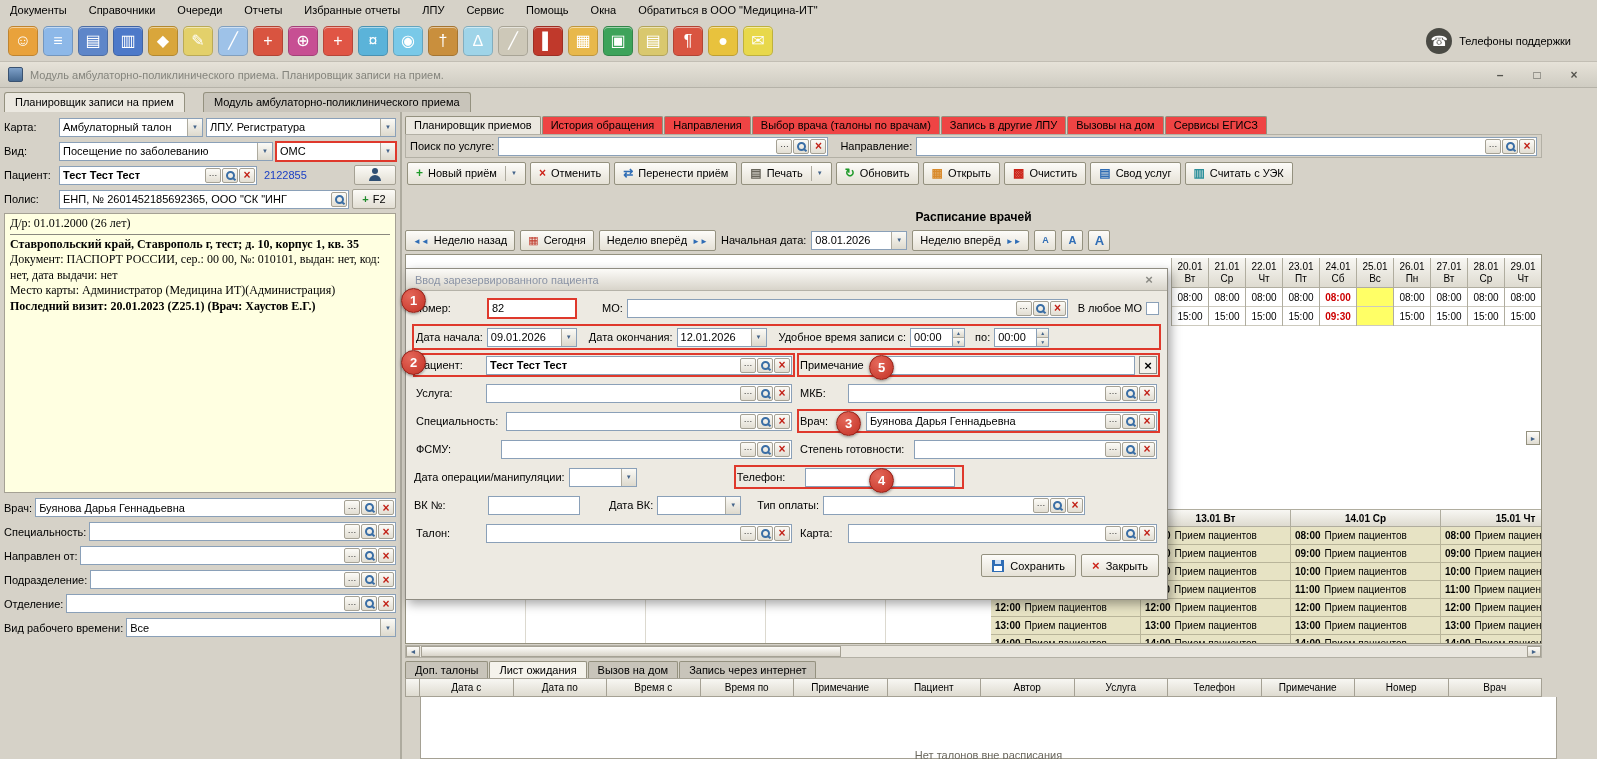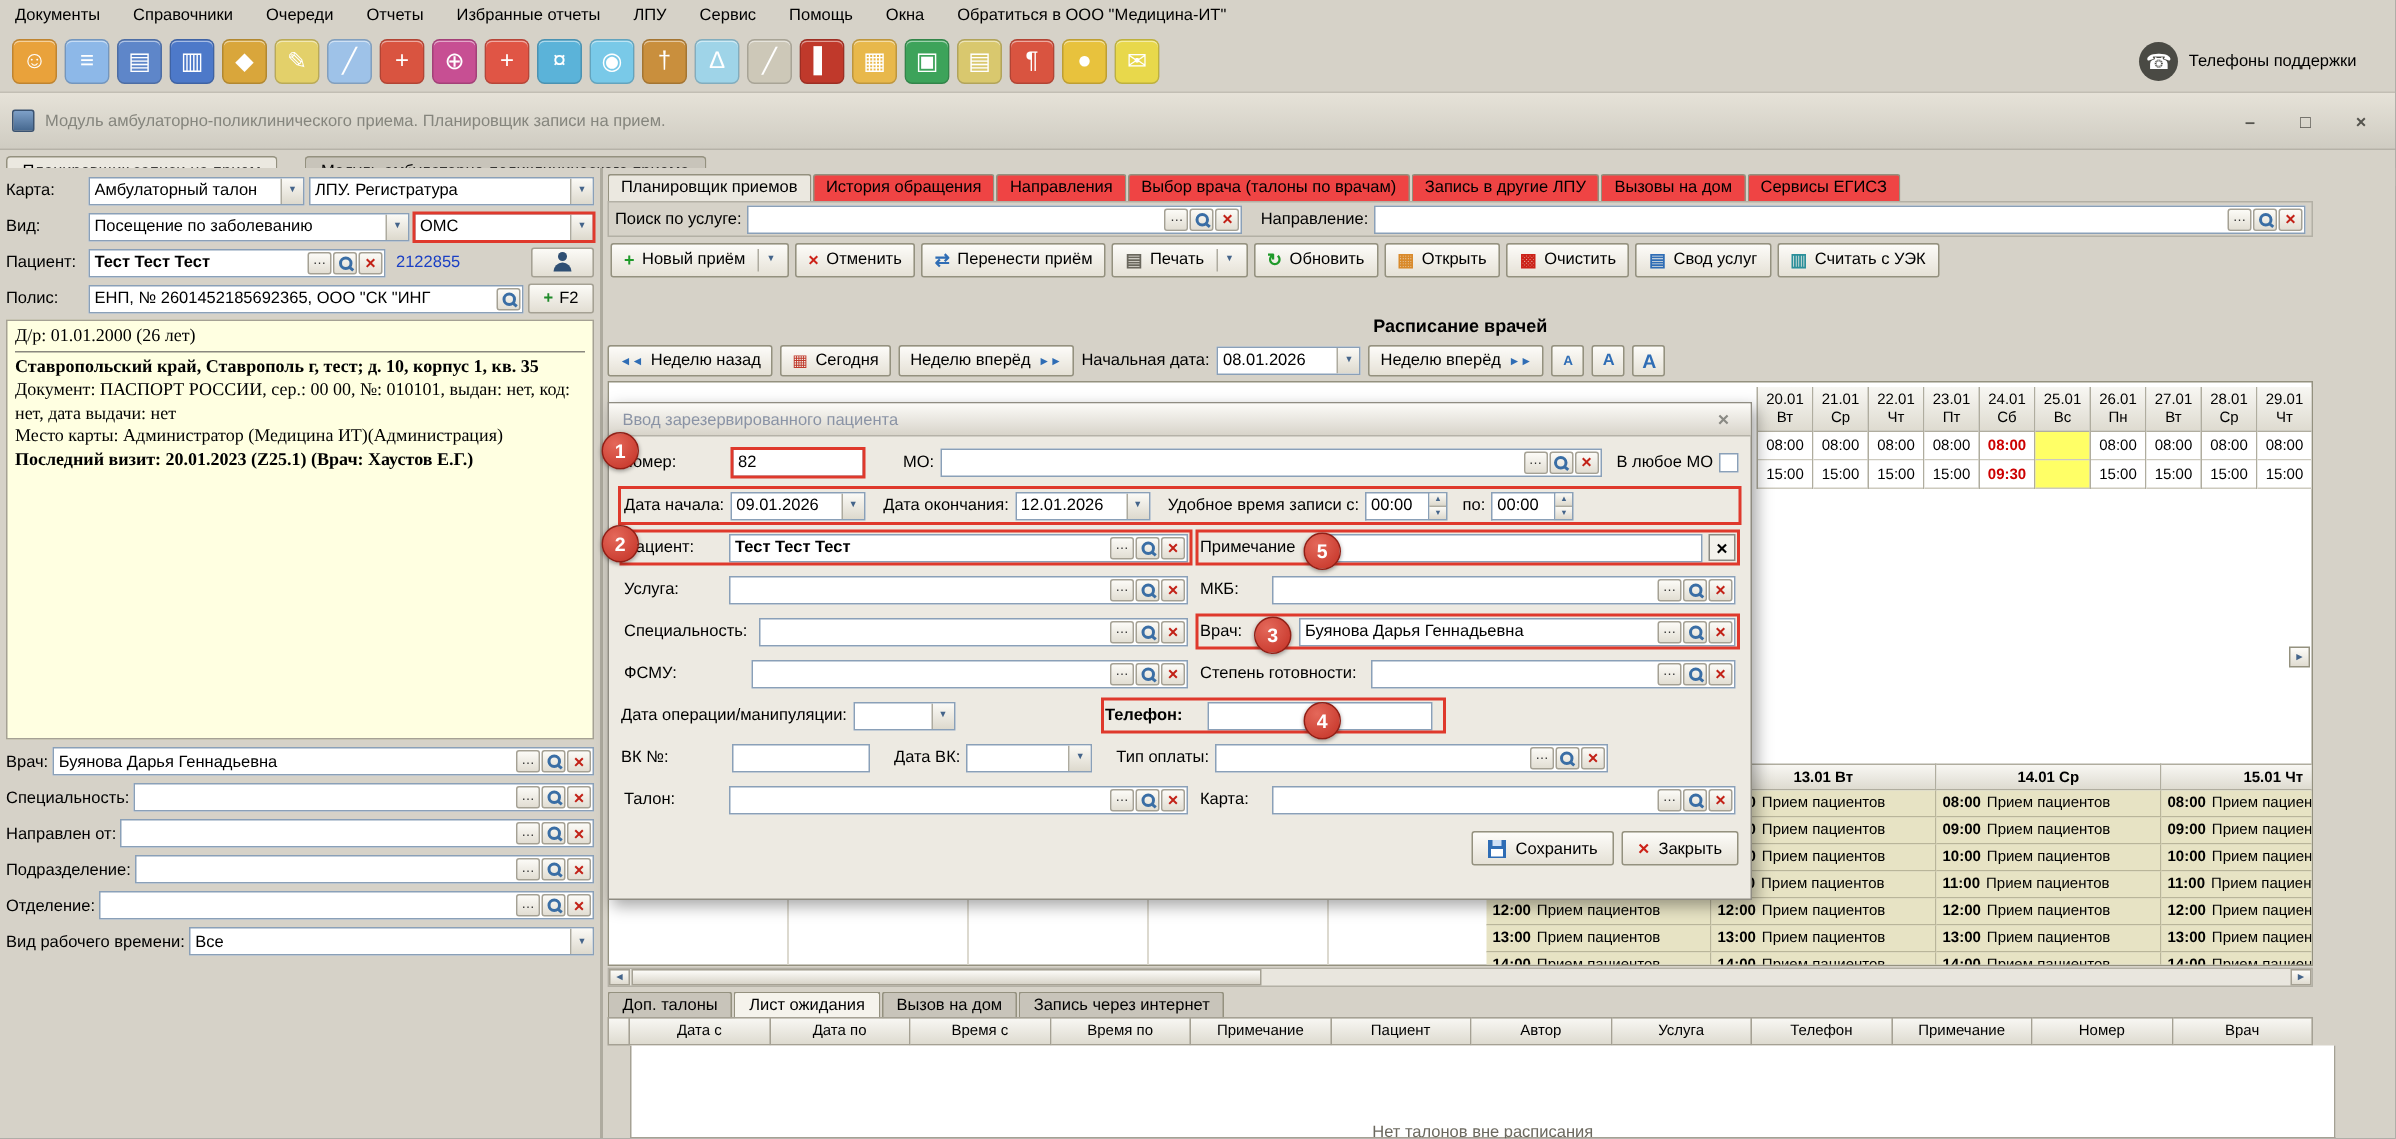--- a/index.html
+++ b/index.html
@@ -10,21 +10,21 @@
   .menubar{height:20px;display:flex;align-items:center;gap:22px;padding:0 10px;background:#d6d2c8;}
   .menu-item{white-space:nowrap;cursor:default;}
 
   
   .toolbar{height:42px;display:flex;align-items:center;gap:5px;padding:0 8px;background:#d6d2c8;border-bottom:1px solid #c2beb4;}
   .tbicon{width:30px;height:30px;border-radius:5px;display:flex;align-items:center;justify-content:center;font-size:16px;color:#fff;border:1px solid rgba(0,0,0,.18);box-shadow:inset 0 1px 0 rgba(255,255,255,.5);}
   .toolbar-right{margin-left:auto;display:flex;align-items:center;gap:7px;padding-right:18px;}
   .support-ic{width:26px;height:26px;border-radius:50%;background:#4a4a44;color:#fff;display:flex;align-items:center;justify-content:center;font-size:14px;}
 
   
-  .titlebar{height:38px;background:linear-gradient(#e6e2d8,#cfccc2);display:flex;align-items:center;gap:7px;padding:0 8px;border-bottom:1px solid #b5b2a8;}
+  .titlebar{height:26px;background:linear-gradient(#e6e2d8,#cfccc2);display:flex;align-items:center;gap:7px;padding:0 8px;border-bottom:1px solid #b5b2a8;}
   .app-icon{width:15px;height:15px;background:linear-gradient(#7ea0c8,#46688f);border:1px solid #3a5270;border-radius:2px;}
   .title-text{color:#85857d;flex:1;white-space:nowrap;overflow:hidden;}
   .win-btn{width:30px;height:19px;display:flex;align-items:center;justify-content:center;color:#55544e;font-size:12px;font-weight:bold;}
 
   
   .main-tabs{height:24px;display:flex;align-items:flex-end;gap:18px;padding:0 4px;background:#d6d2c8;}
   .mtab{padding:3px 10px 4px;background:#c8c4ba;border:1px solid #94917f;border-bottom:none;border-radius:3px 3px 0 0;white-space:nowrap;}
   .mtab.active{background:#ebe8e0;}
 
   
@@ -906,30 +906,30 @@
       </div>
     </div>
 
     <div class="drow">
       <span class="dlabel">Дата операции/манипуляции: </span>
       <div class="combo" style="width:68px;">
         <span class="ctext"></span>
           <span class="arrow"></span>
       </div>
       <span style="width:90px;flex:none;"></span>
-      <div class="dgroup hl" style="width:228px;font-weight:bold;">
+      <div class="dgroup hl" style="width:228px;">
         <span class="dlabel" style="width:52px;">Телефон: </span>
         <div class="dinput" style="width:150px;margin-left:12px;"></div>
       </div>
     </div>
 
     <div class="drow">
       <span class="dlabel" style="width:70px;">ВК №: </span>
       <div class="dinput" style="width:92px;"></div>
-      <span class="dlabel" style="margin-left:12px;">Дата ВК: </span>
+      <span class="dlabel" style="margin-left:25px;">Дата ВК: </span>
       <div class="combo" style="width:84px;">
         <span class="ctext"></span>
           <span class="arrow"></span>
       </div>
       <span class="dlabel" style="margin-left:12px;">Тип оплаты: </span>
       <div class="lookup" style="width:262px;">
         <span class="ltext"></span>
         <span class="fbtn dots"></span>
         <span class="fbtn">
             <span class="mag"></span>

